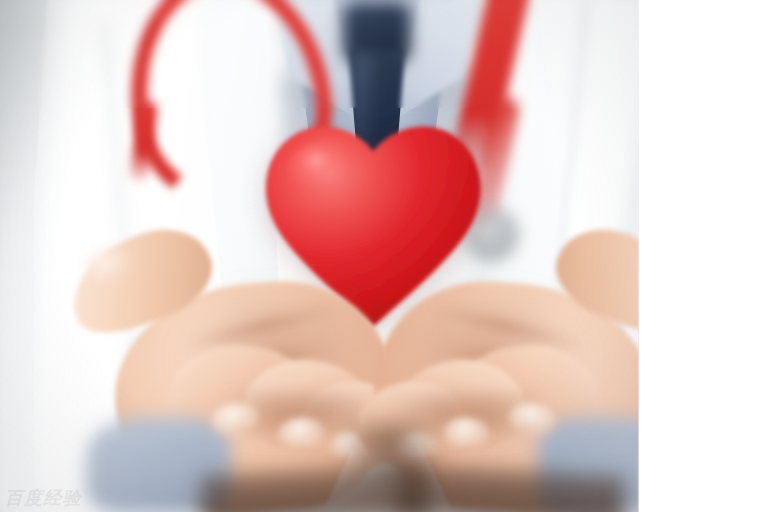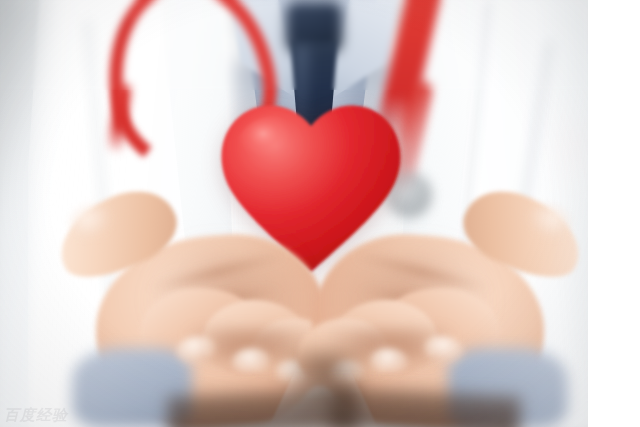--- a/index.html
+++ b/index.html
@@ -6,21 +6,21 @@
     margin: 0;
     padding: 0;
     background: #ffffff;
   }
   body {
     font-family: "Liberation Sans", sans-serif;
   }
 
   #photo {
     position: relative;
-    width: 588px;
+    width: 532px;
     height: 427px;
     overflow: hidden;
     background: #eceef0;
     font-style: italic;
   }
 
   
   .bg-base {
     position: absolute;
     inset: 0;

